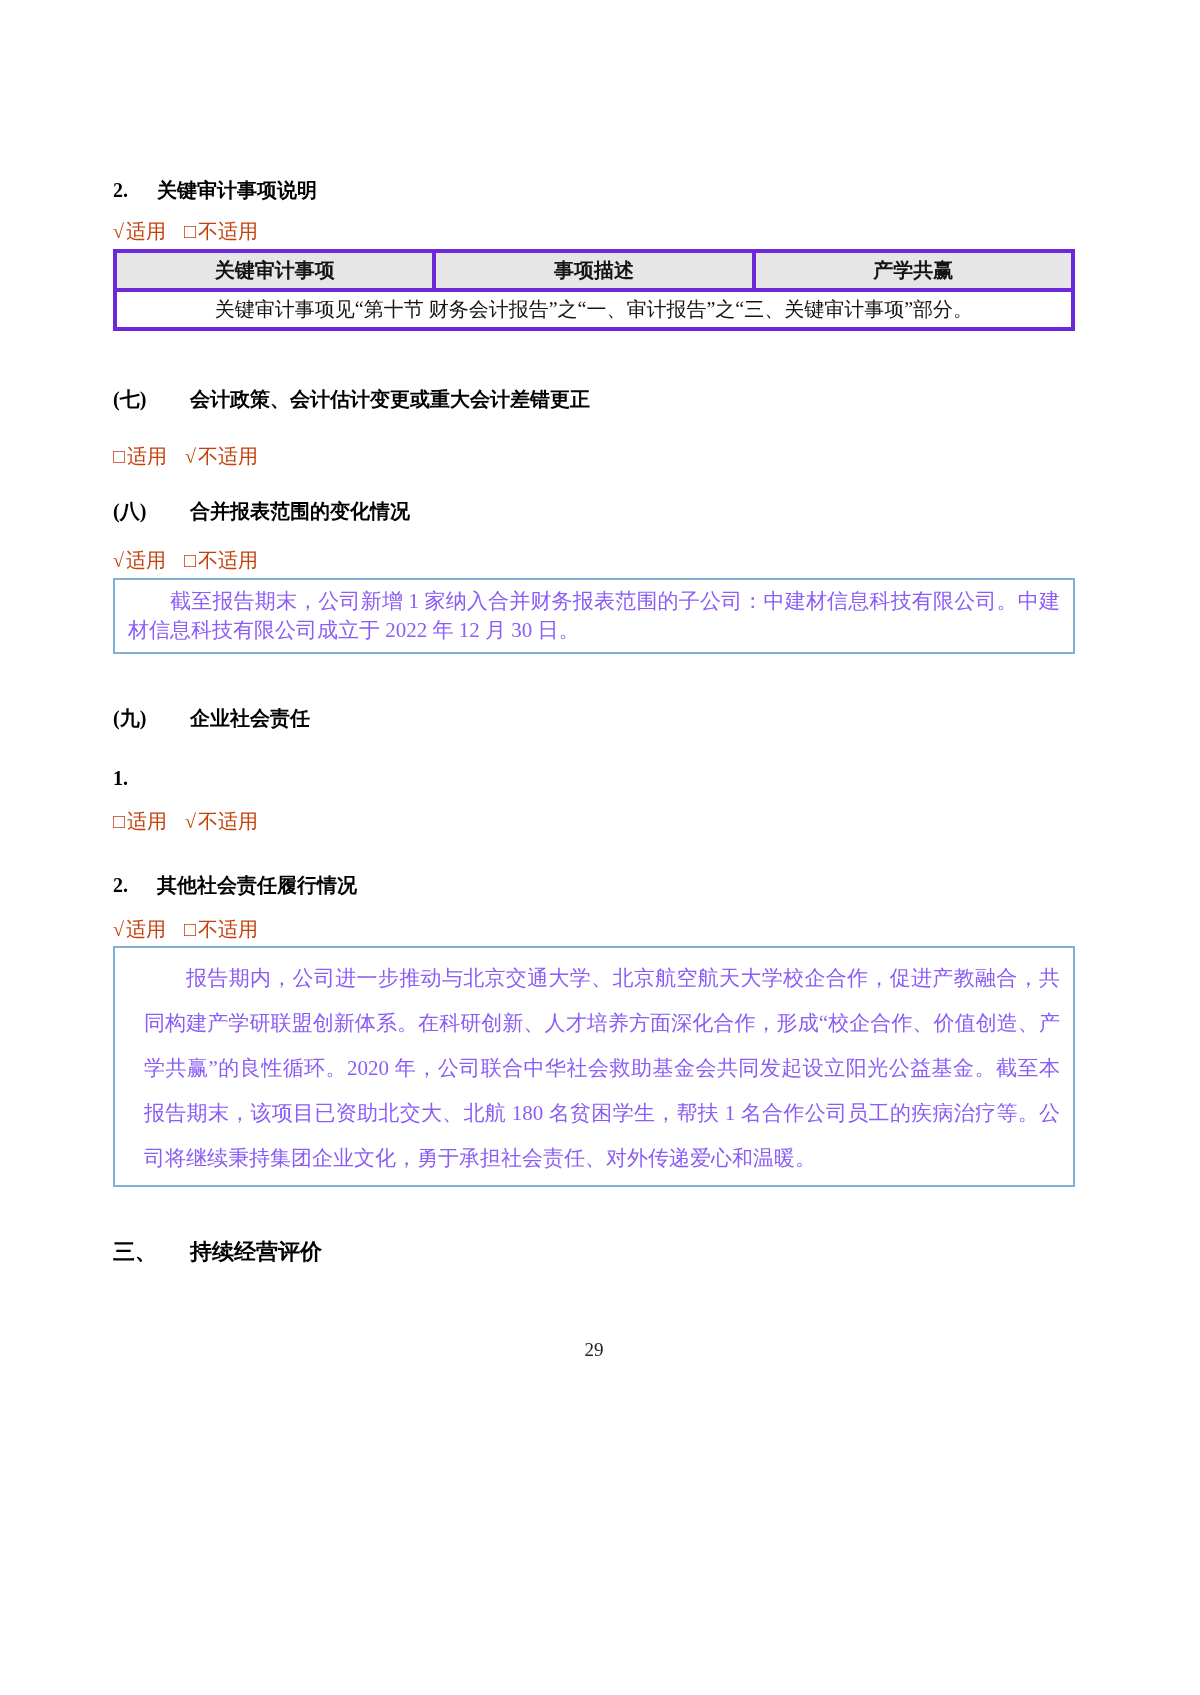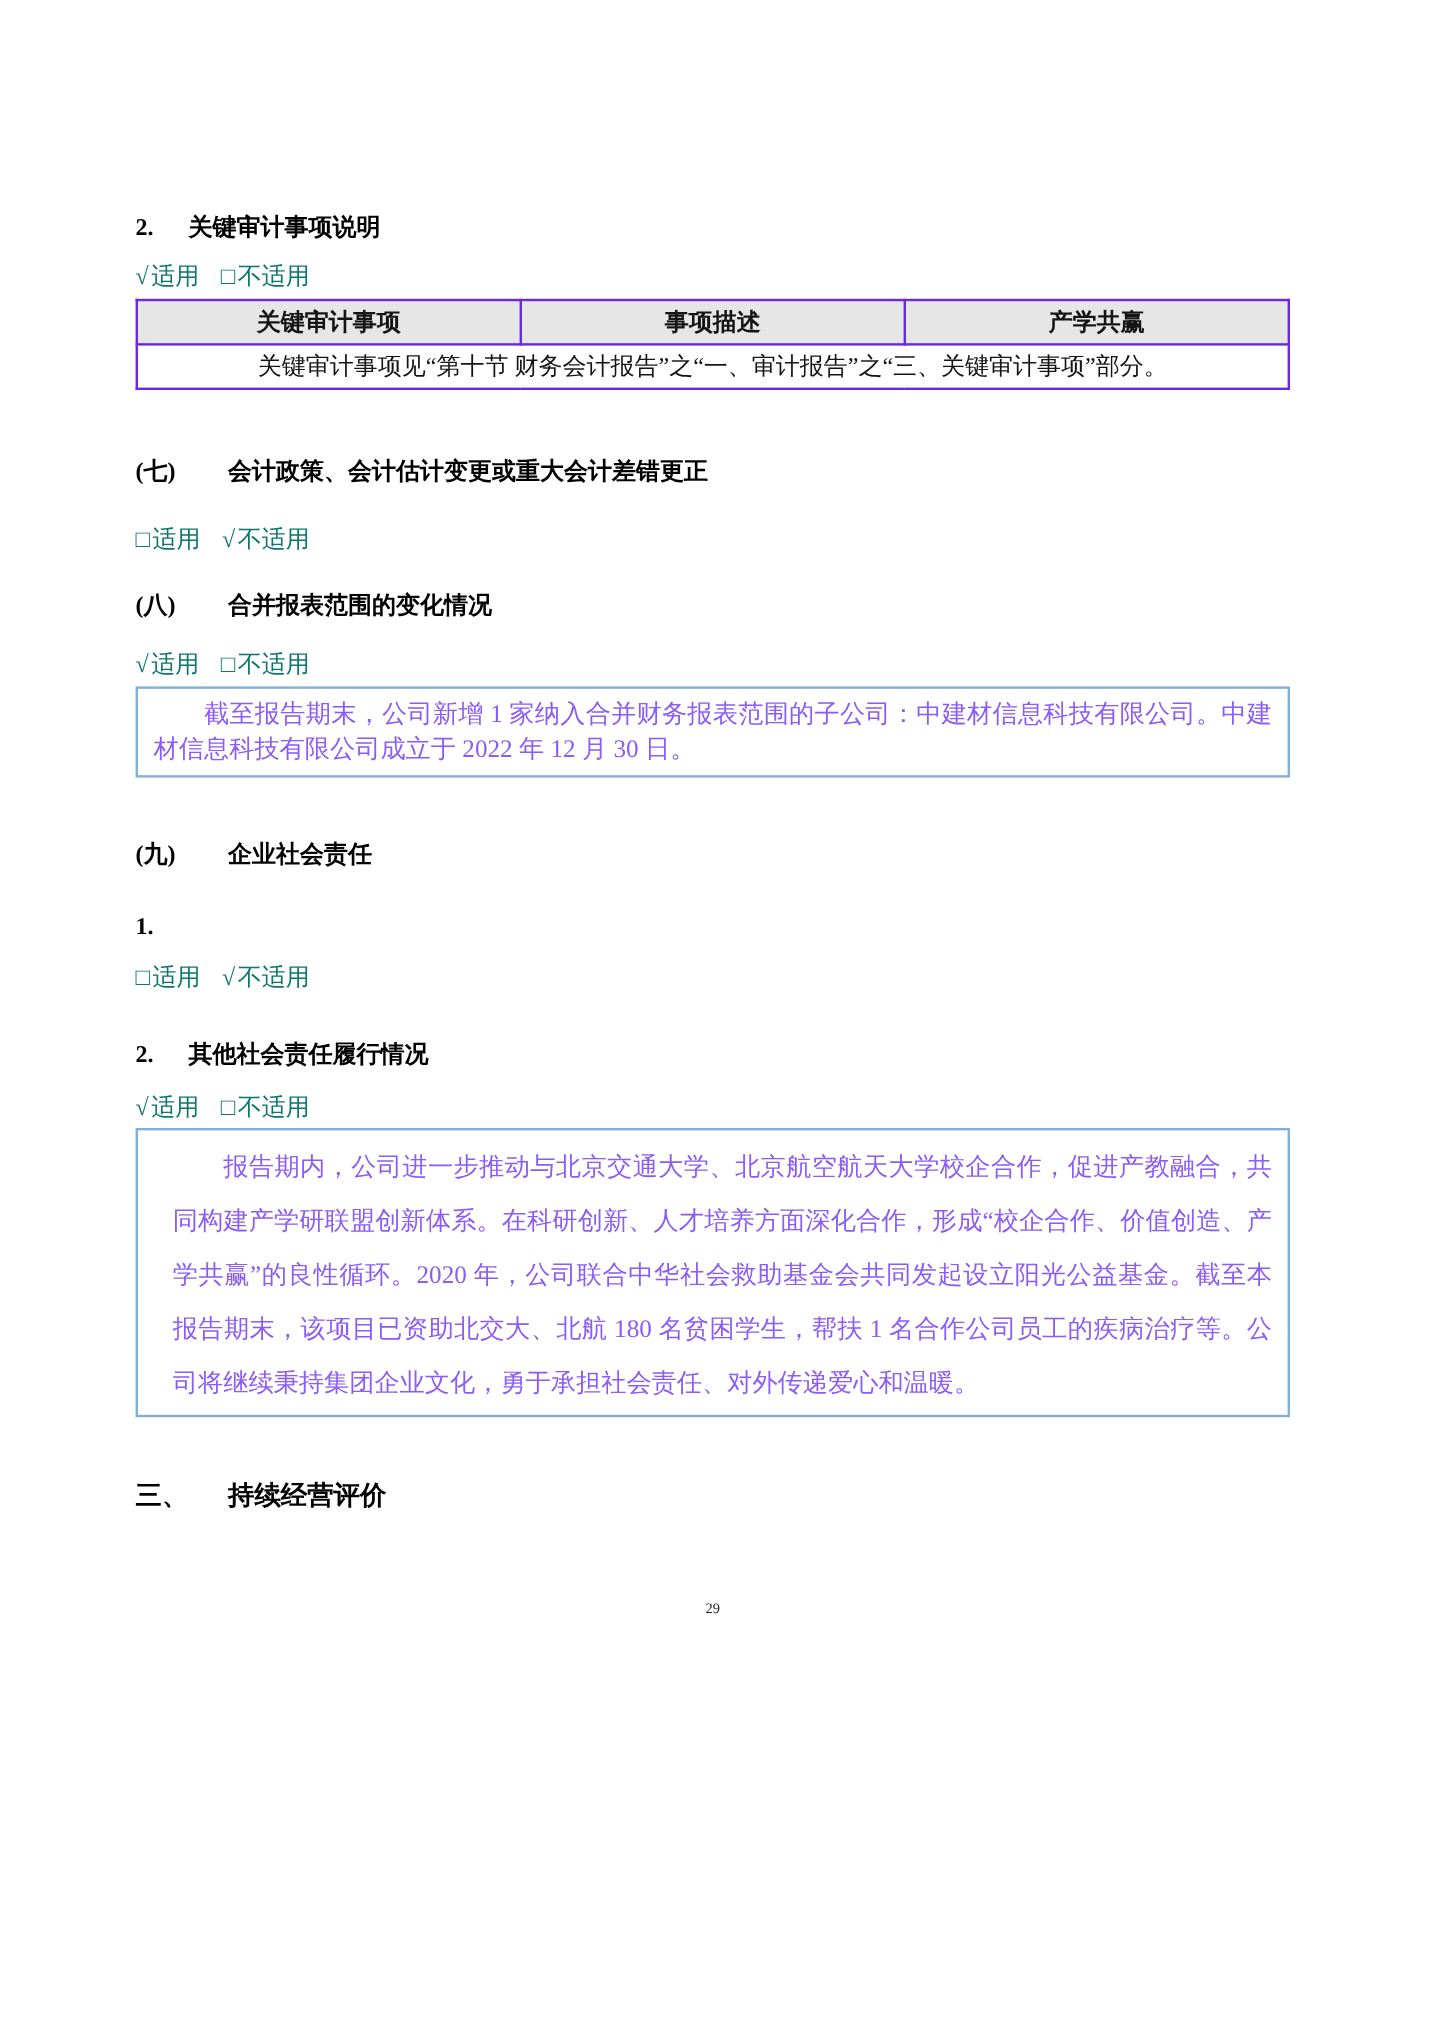--- a/index.html
+++ b/index.html
@@ -15,46 +15,46 @@
   .content { margin-left: 113px; width: 962px; }
 
   
   .h-row { display: flex; font-weight: bold; font-size: 20px; line-height: 28px; color: #000; }
   .h-row .num-wide { width: 77px; flex: none; }
   .h-row .num-narrow { width: 44px; flex: none; }
   .h-main { display: flex; font-weight: bold; font-size: 22px; line-height: 30px; color: #000; }
   .h-main .num-wide { width: 77px; flex: none; }
 
   
-  .applic { font-size: 20px; line-height: 26px; color: #0f766e; }
+  .applic { font-size: 20px; line-height: 26px; color: #c2410c; }
   .applic .seg { white-space: nowrap; }
   .applic .seg + .seg { margin-left: 13px; }
   .applic .mark { margin-right: 2px; }
 
   
   table.audit { width: 100%; border-collapse: collapse; }
   table.audit th, table.audit td {
-    border: 2px solid #6d28d9;
+    border: 4px solid #6d28d9;
     text-align: center;
     font-size: 20px;
     padding: 4px 4px;
     height: 36px;
   }
   table.audit th { background: #E6E6E6; font-weight: bold; }
   table.audit col { width: 33.33%; }
 
   
   .text-box { border: 2px solid #7FB0D8; background: #fff; }
   .text-box p { text-indent: 2em; text-align: justify; font-size: 21px; color: #8b5cf6; }
   .box-tight { padding: 7px 13px; }
   .box-tight p { line-height: 29px; }
   .box-wide { padding: 8px 13px 4px 13px; }
   .box-wide p { line-height: 45px; }
 
-  .page-num { text-align: center; font-size: 12px; color: #222; }
+  .page-num { text-align: center; font-size: 19px; color: #222; }
 
   
   .mt-h1    { margin-top: 176px; }
   .mt-a1    { margin-top: 14px; }
   .mt-tbl   { margin-top: 5px; }
   .mt-s7    { margin-top: 54px; }
   .mt-a7    { margin-top: 30px; }
   .mt-s8    { margin-top: 28px; }
   .mt-a8    { margin-top: 22px; }
   .mt-b8    { margin-top: 5px; }

